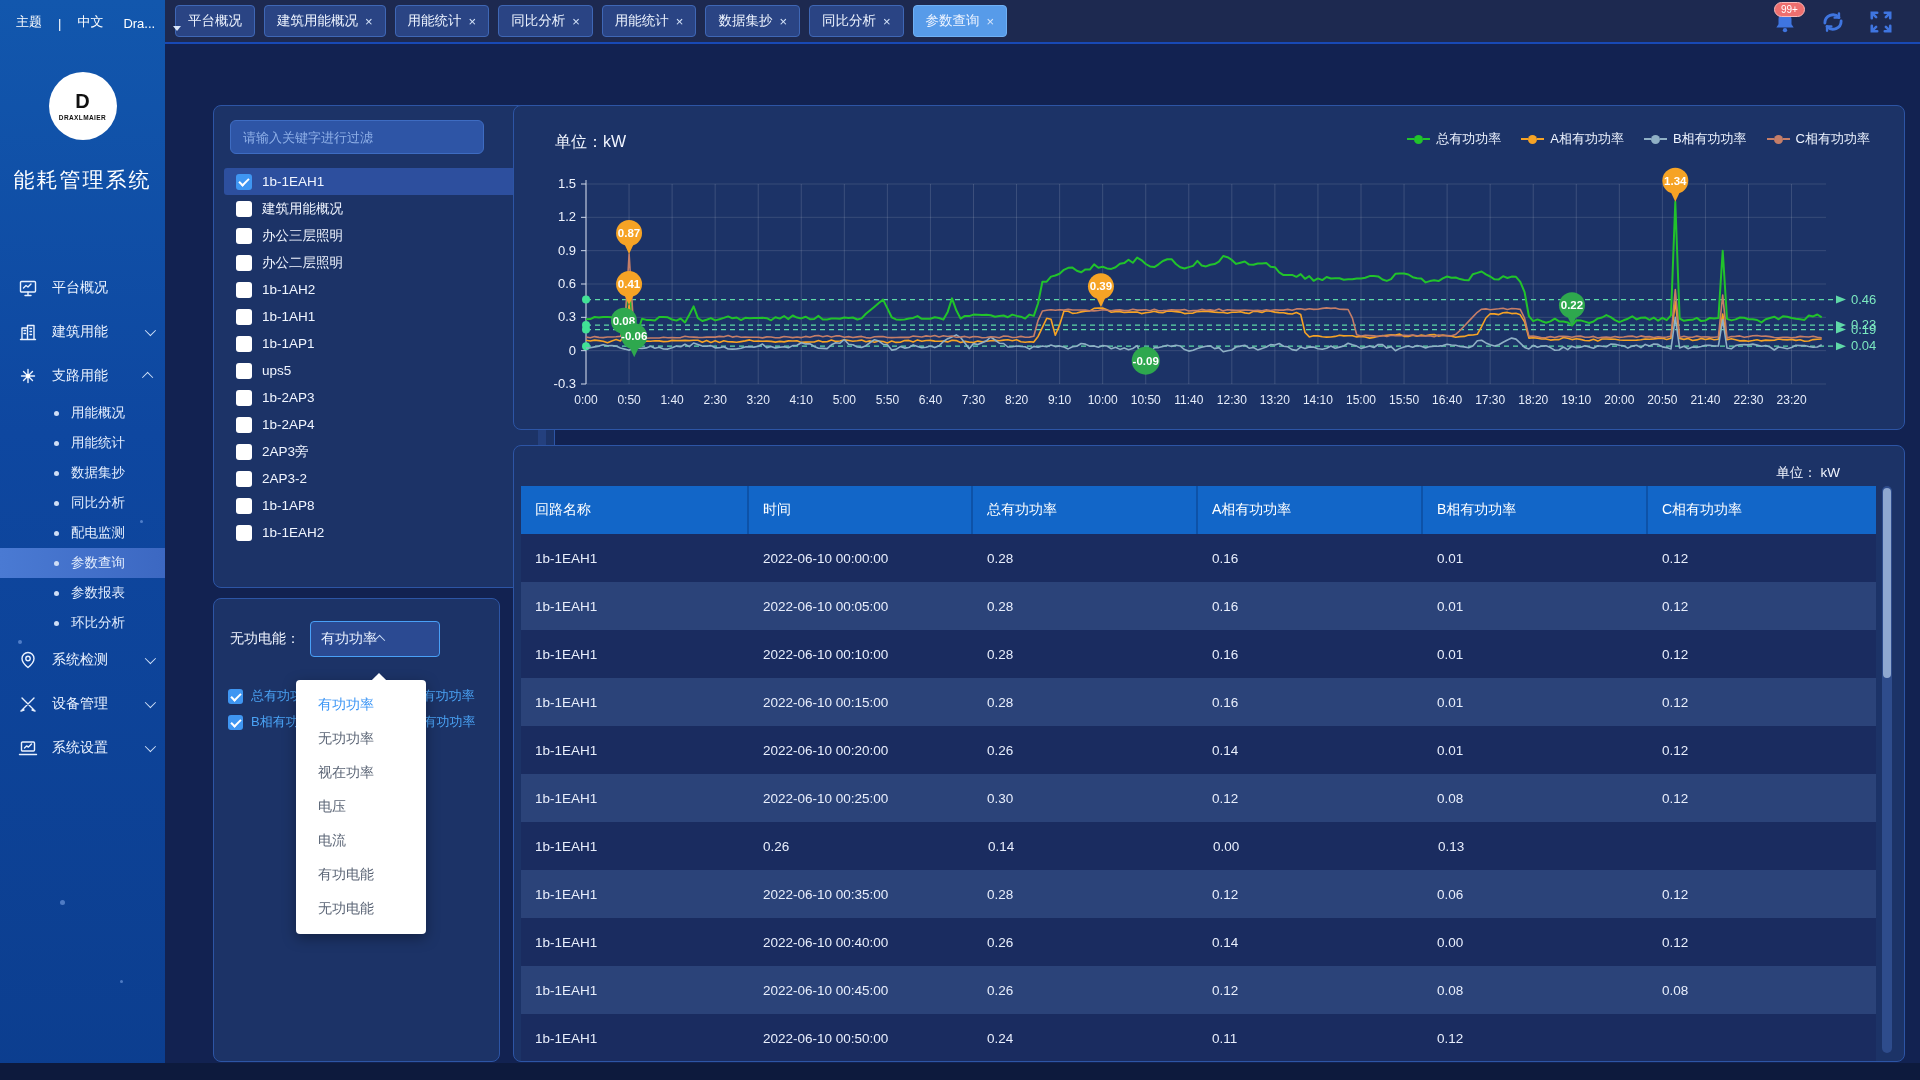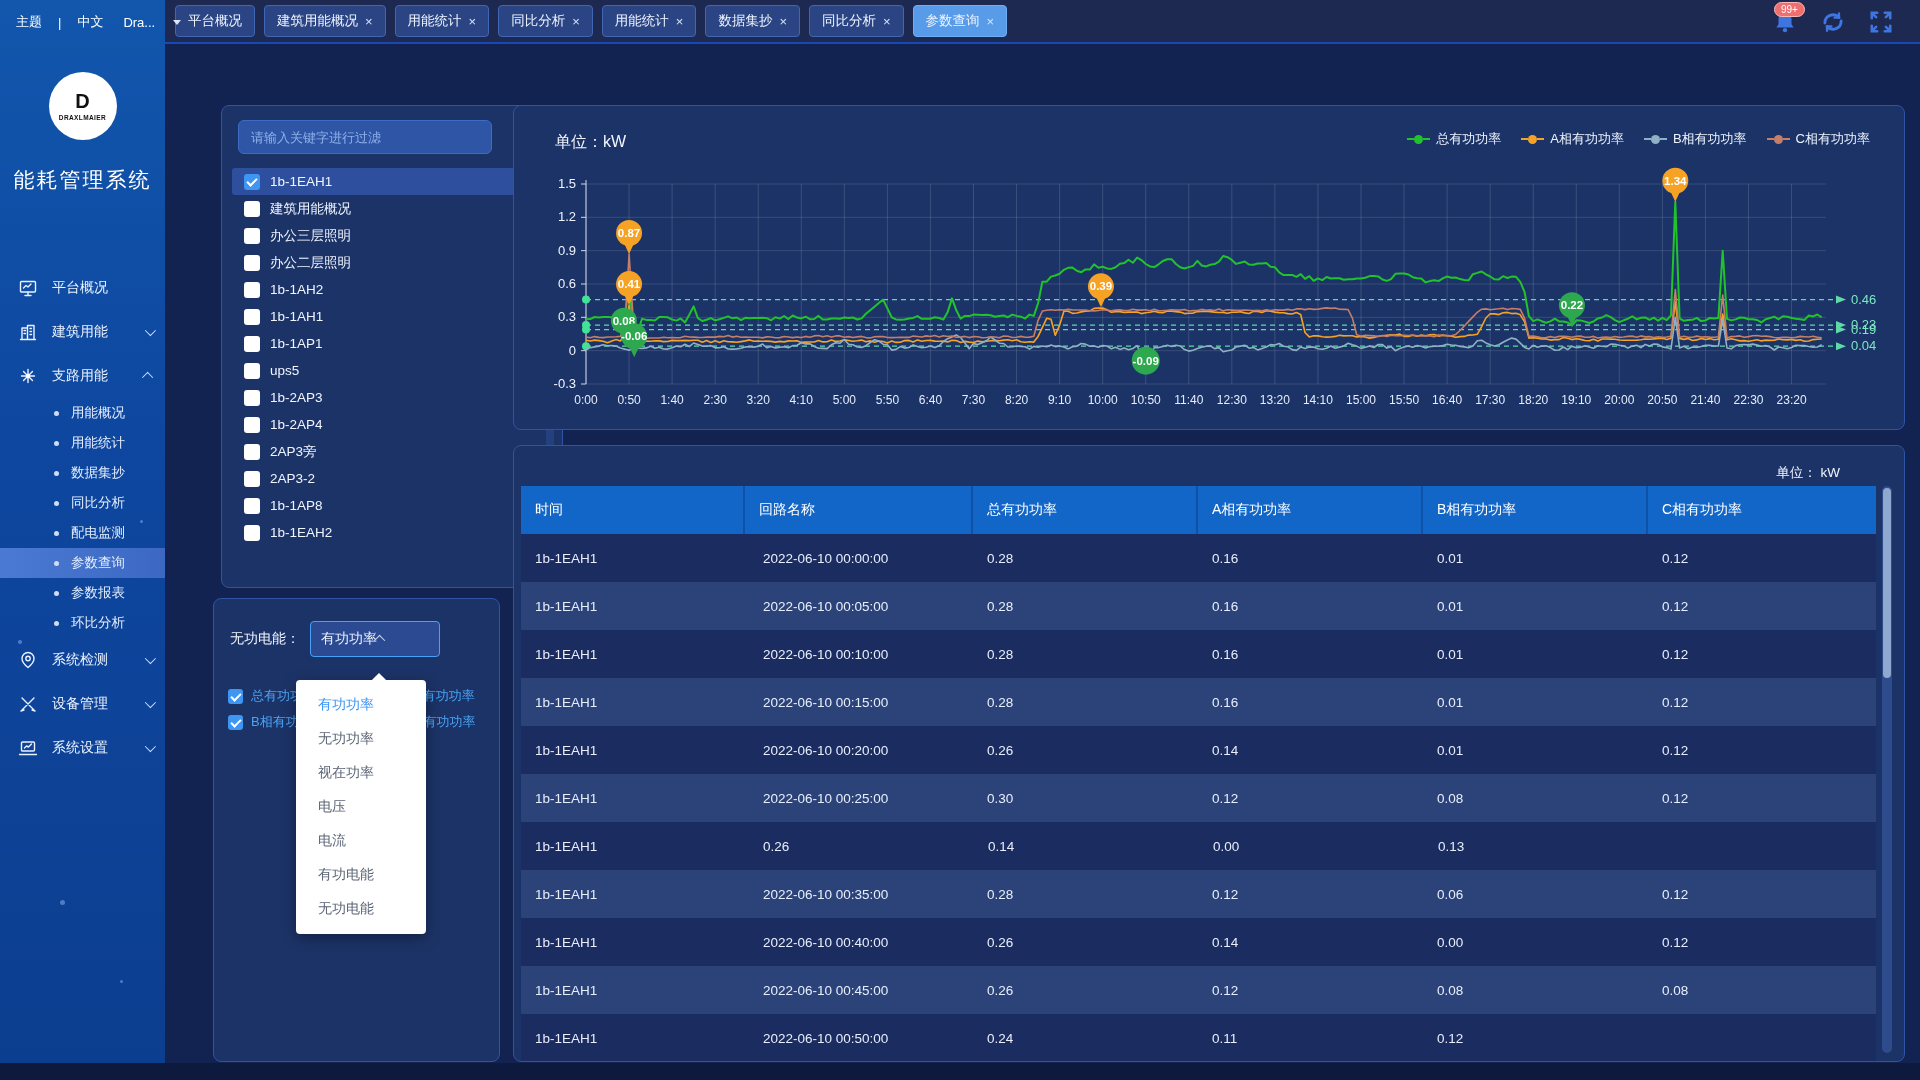--- a/index.html
+++ b/index.html
@@ -5,21 +5,21 @@
   * { margin:0; padding:0; box-sizing:border-box; }
   html,body { width:1920px; height:1080px; overflow:hidden; font-family:"Liberation Sans","DejaVu Sans",sans-serif; }
   body { background:#122251; position:relative; color:#e8eefc; }
 
   
   .sidebar { position:absolute; left:0; top:0; width:165px; height:1080px;
     background:linear-gradient(180deg,#1257ad 0%,#0e47a0 40%,#0c3e8f 100%); z-index:5; }
   .sb-top { height:44px; display:flex; align-items:center; padding:0 8px; gap:8px; }
   .hamburger { width:22px; cursor:pointer; }
   .hamburger span { display:block; height:2px; background:#fff; margin:4px 0; border-radius:1px; }
-  .sb-top-text { font-size:13px; color:#fff; white-space:nowrap; display:flex; align-items:center; gap:16px; }
+  .sb-top-text { font-size:13px; color:#fff; white-space:nowrap; display:flex; align-items:flex-end; gap:16px; }
   .caret-down { width:0; height:0; border-left:4px solid transparent; border-right:4px solid transparent; border-top:5px solid #dbe6f8; display:inline-block; margin-left:2px; }
   .logo-wrap { margin:28px auto 0; width:68px; height:68px; background:#fff; border-radius:50%;
     display:flex; flex-direction:column; align-items:center; justify-content:center; }
   .logo-d { font-size:20px; font-weight:bold; color:#111; line-height:1; }
   .logo-txt { font-size:6.5px; font-weight:bold; color:#111; letter-spacing:.4px; margin-top:3px; }
   .app-title { text-align:center; font-size:21px; letter-spacing:2px; color:#fff; margin-top:26px; }
   .menu { margin-top:72px; }
   .menu-item { display:flex; align-items:center; height:44px; padding:0 12px 0 18px; color:#eaf2ff; font-size:14px; cursor:pointer; }
   .menu-item .mi-icon { width:20px; height:20px; margin-right:14px; flex:0 0 20px; }
   .menu-item .mi-label { flex:1; }
@@ -60,21 +60,21 @@
   .btn { height:32px; border:none; border-radius:4px; color:#fff; font-size:14px; display:flex; align-items:center;
     gap:6px; padding:0 16px; cursor:pointer; font-family:inherit; }
   .btn-query { background:#1db87c; }
   .btn-export { background:#eda52f; }
   .mag { width:11px; height:11px; border:2px solid #fff; border-radius:50%; position:relative; display:inline-block; }
   .mag:after { content:""; position:absolute; width:6px; height:2px; background:#fff; transform:rotate(45deg); right:-5px; bottom:-2px; }
   .cal { width:15px; height:14px; border:1.6px solid #bcd0f0; border-radius:2px; position:relative; display:inline-block; }
   .cal:before { content:""; position:absolute; left:2px; right:2px; top:2px; height:2px; background:#bcd0f0; }
 
   
-  .device-panel { left:221px; top:105px; width:342px; height:483px; }
+  .device-panel { left:213px; top:105px; width:342px; height:483px; }
   .search-input { position:absolute; left:16px; top:14px; width:254px; height:34px; background:#2e55a6;
     border:1px solid #3e6cc2; border-radius:6px; color:#eaf2ff; font-size:13px; padding:0 12px; font-family:inherit; }
   .search-input::placeholder { color:#8fb0e8; }
   .dev-list { position:absolute; left:10px; top:62px; right:22px; bottom:10px; overflow:hidden; }
   .dev-item { display:flex; align-items:center; height:27px; padding-left:12px; font-size:13.5px; color:#f0f5ff; cursor:pointer; }
   .dev-item.hl { background:#2d4f9e; border-radius:3px; }
   .cb { width:16px; height:16px; border-radius:3px; background:#fff; margin-right:10px; flex:0 0 16px; position:relative; cursor:pointer; }
   .cb.checked { background:#3f96f2; }
   .cb.checked:after { content:""; position:absolute; left:3px; top:4px; width:8px; height:4px;
     border-left:2px solid #fff; border-bottom:2px solid #fff; transform:rotate(-45deg); }
@@ -604,22 +604,22 @@
         <circle cx="1161.3055555555557" cy="74.77777777777777" r="13" fill="#f6a325"></circle>
         <text x="1161.3055555555557" y="78.77777777777777" text-anchor="middle" font-size="11.5" fill="#fff" font-weight="bold">1.34</text>
       </g>
     </svg>
 </div>
 
 <div class="panel table-panel">
   <div class="tp-unit">单位： kW</div>
   <div class="tbl" id="dataTable">
       <div class="thead">
+        <div class="th" style="width: 228px;">回路名称</div>
         <div class="th" style="width: 224px;">时间</div>
-        <div class="th" style="width: 228px;">回路名称</div>
         <div class="th" style="width: 225px;">总有功功率</div>
         <div class="th" style="width: 225px;">A相有功功率</div>
         <div class="th" style="width: 225px;">B相有功功率</div>
         <div class="th" style="width: 228px;">C相有功功率</div>
       </div>
       <div class="trow even">
         <div class="td" style="width: 228px;">1b-1EAH1</div>
         <div class="td" style="width: 224px;">2022-06-10 00:00:00</div>
         <div class="td" style="width: 225px;">0.28</div>
         <div class="td" style="width: 225px;">0.16</div>

